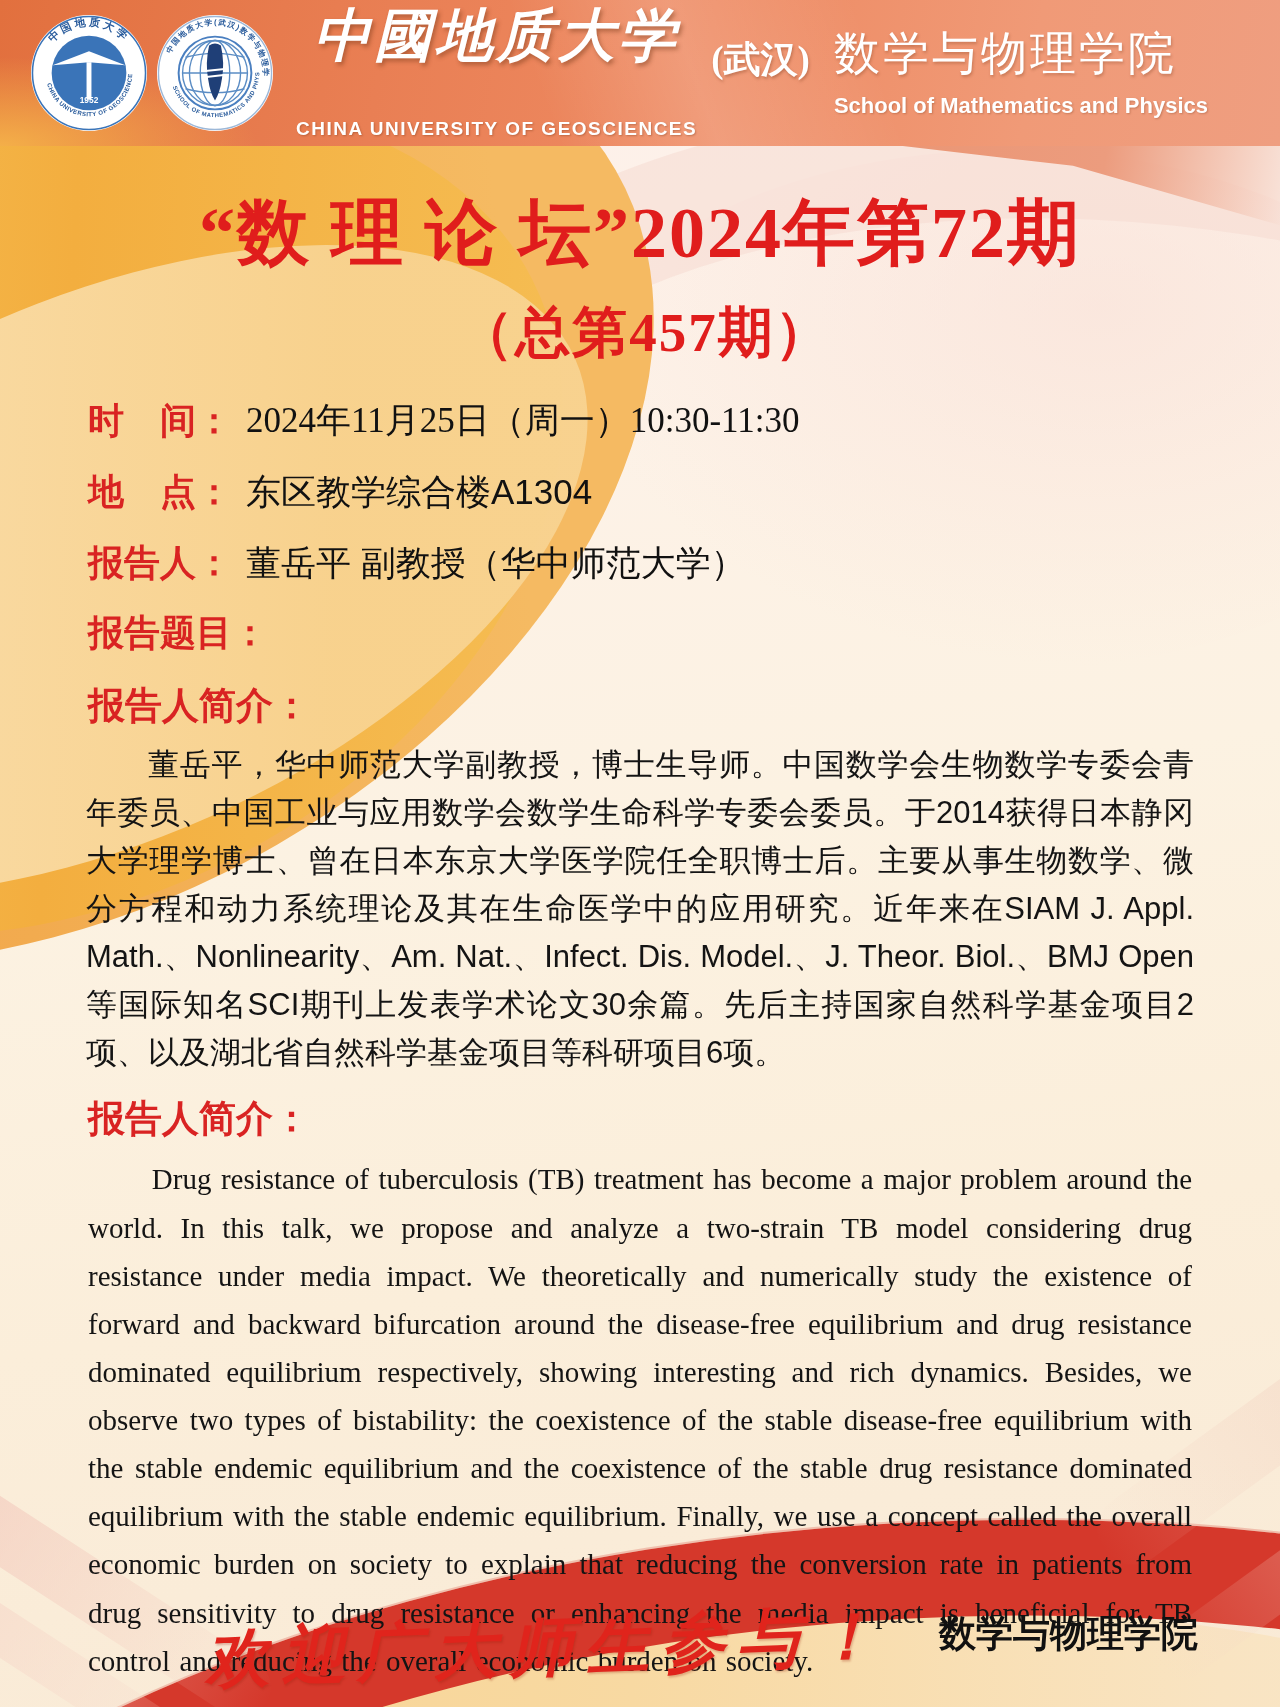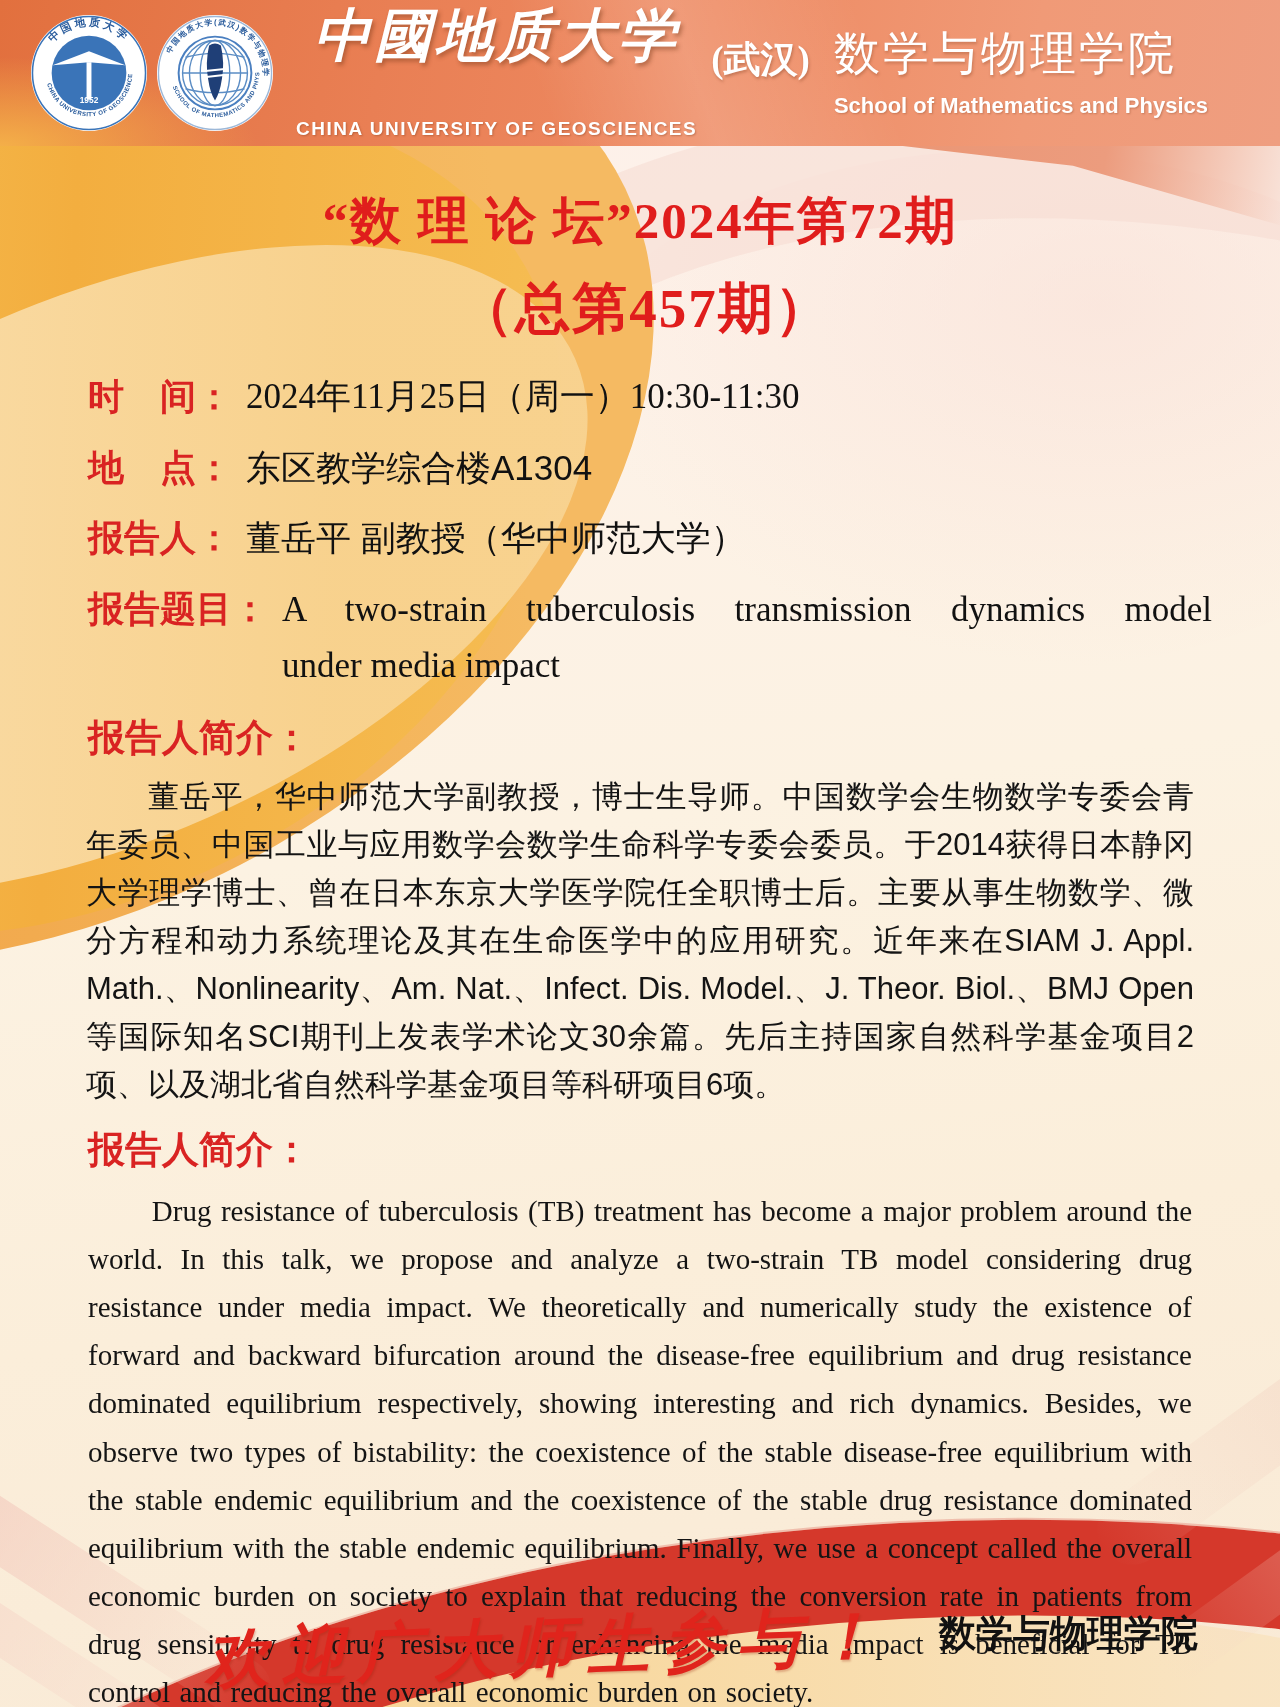--- a/index.html
+++ b/index.html
@@ -117,21 +117,21 @@
     font-family:"Liberation Sans",sans-serif;font-size:46px;letter-spacing:3px;
     font-weight:500;white-space:nowrap;text-shadow:1px 2px 3px rgba(110,50,20,.30);
   }
   .school-en{
     font-family:"Liberation Sans",sans-serif;font-size:22px;font-weight:bold;
     margin-top:8px;white-space:nowrap;text-shadow:1px 1px 2px rgba(110,50,20,.30);
   }
   
   .title1{
     margin:46px 0 0 0;text-align:center;color:#e01d1c;
-    font-size:51px;font-weight:900;letter-spacing:2px;line-height:1.15;
+    font-size:72px;font-weight:900;letter-spacing:2px;line-height:1.15;
   }
   .title2{
     margin:26px 0 0 10px;text-align:center;color:#e01d1c;
     font-size:55px;font-weight:900;letter-spacing:2px;line-height:1.15;
   }
   
   .info{margin:34px 68px 0 88px;}
   .info-row{display:flex;align-items:flex-start;margin-bottom:24px;}
   .info-label{
     flex:0 0 auto;color:#d92322;font-weight:900;font-size:36px;line-height:1.3;
@@ -271,24 +271,20 @@
       <div class="info-row">
         <span class="info-label">地　点：</span>
         <span class="info-value v-sans">东区教学综合楼A1304</span>
       </div>
       <div class="info-row">
         <span class="info-label">报告人：</span>
         <span class="info-value v-sans">董岳平 副教授（华中师范大学）</span>
       </div>
       <div class="info-row">
         <span class="info-label">报告题目：</span>
-        <span class="topic-wrap">
-          <span class="topic-l1" style="display:block">A two-strain tuberculosis transmission dynamics model</span>
-          <span class="topic-l2" style="display:block">under media impact</span>
-        </span>
       </div>
     </div>
 
     <div class="sec-head">报告人简介：</div>
     <div class="bio-text">董岳平，华中师范大学副教授，博士生导师。中国数学会生物数学专委会青年委员、中国工业与应用数学会数学生命科学专委会委员。于2014获得日本静冈大学理学博士、曾在日本东京大学医学院任全职博士后。主要从事生物数学、微分方程和动力系统理论及其在生命医学中的应用研究。近年来在SIAM J. Appl. Math.、Nonlinearity、Am. Nat.、Infect. Dis. Model.、J. Theor. Biol.、BMJ Open等国际知名SCI期刊上发表学术论文30余篇。先后主持国家自然科学基金项目2项、以及湖北省自然科学基金项目等科研项目6项。</div>
 
     <div class="sec-head abs-head">报告人简介：</div>
     <div class="abs-text">Drug resistance of tuberculosis (TB) treatment has become a major problem around the world. In this talk, we propose and analyze a two-strain TB model considering drug resistance under media impact. We theoretically and numerically study the existence of forward and backward bifurcation around the disease-free equilibrium and drug resistance dominated equilibrium respectively, showing interesting and rich dynamics. Besides, we observe two types of bistability: the coexistence of the stable disease-free equilibrium with the stable endemic equilibrium and the coexistence of the stable drug resistance dominated equilibrium with the stable endemic equilibrium. Finally, we use a concept called the overall economic burden on society to explain that reducing the conversion rate in patients from drug sensitivity to drug resistance or enhancing the media impact is beneficial for TB control and reducing the overall economic burden on society.</div>
 
   </div>

